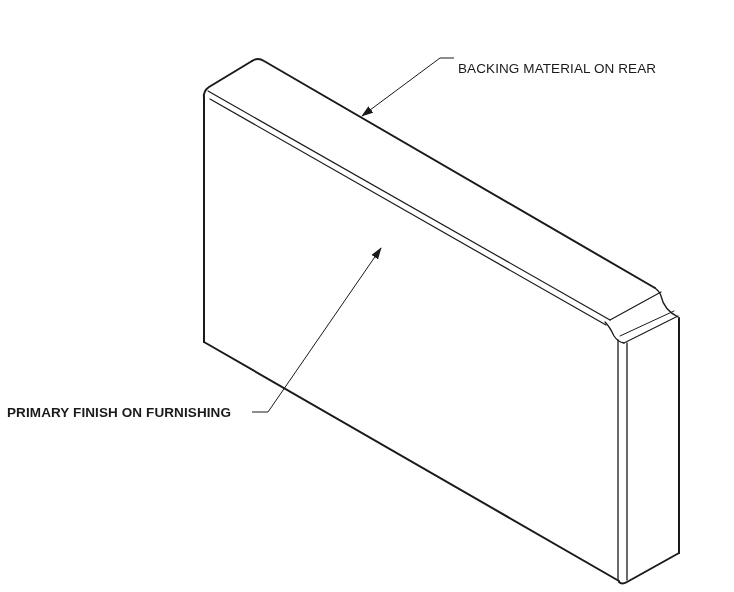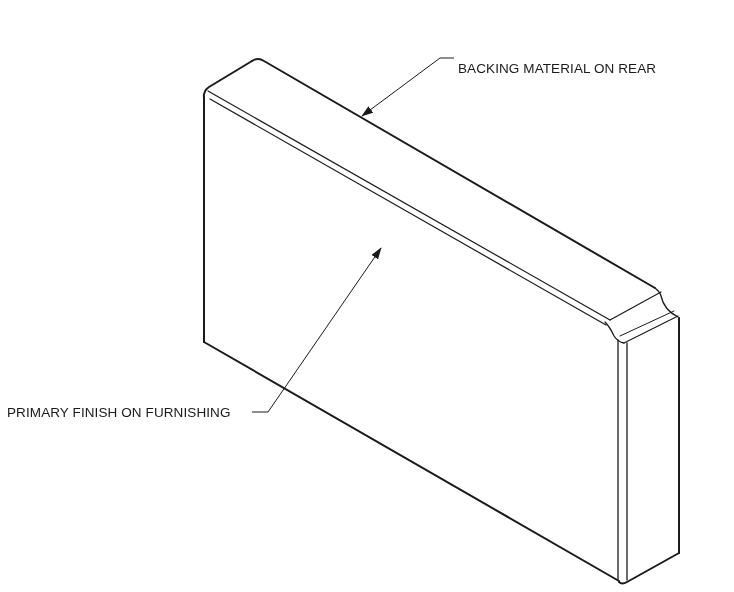--- a/index.html
+++ b/index.html
@@ -8,21 +8,21 @@
     .label {
       position: absolute;
       font-family: "Liberation Sans", sans-serif;
       font-size: 13.5px;
       color: #1a1a1a;
       line-height: 15px;
       white-space: nowrap;
       letter-spacing: 0.1px;
     }
     #label-backing { left: 458px; top: 50px; margin-top: 11px; }
-    #label-primary { left: 7px; top: 405px; }
+    #label-primary { left: 7px; top: 405px; font-weight: bold; }
   </style>
 </head>
 <body>
 
 <svg id="canvas" viewBox="0 0 734 592" xmlns="http://www.w3.org/2000/svg">
   <defs>
     <marker id="arrowhead" markerWidth="12" markerHeight="8" refX="11" refY="4" orient="auto" markerUnits="userSpaceOnUse">
       <path d="M0,0 L12,4 L0,8 Z" fill="#1a1a1a"></path>
     </marker>
   </defs>

